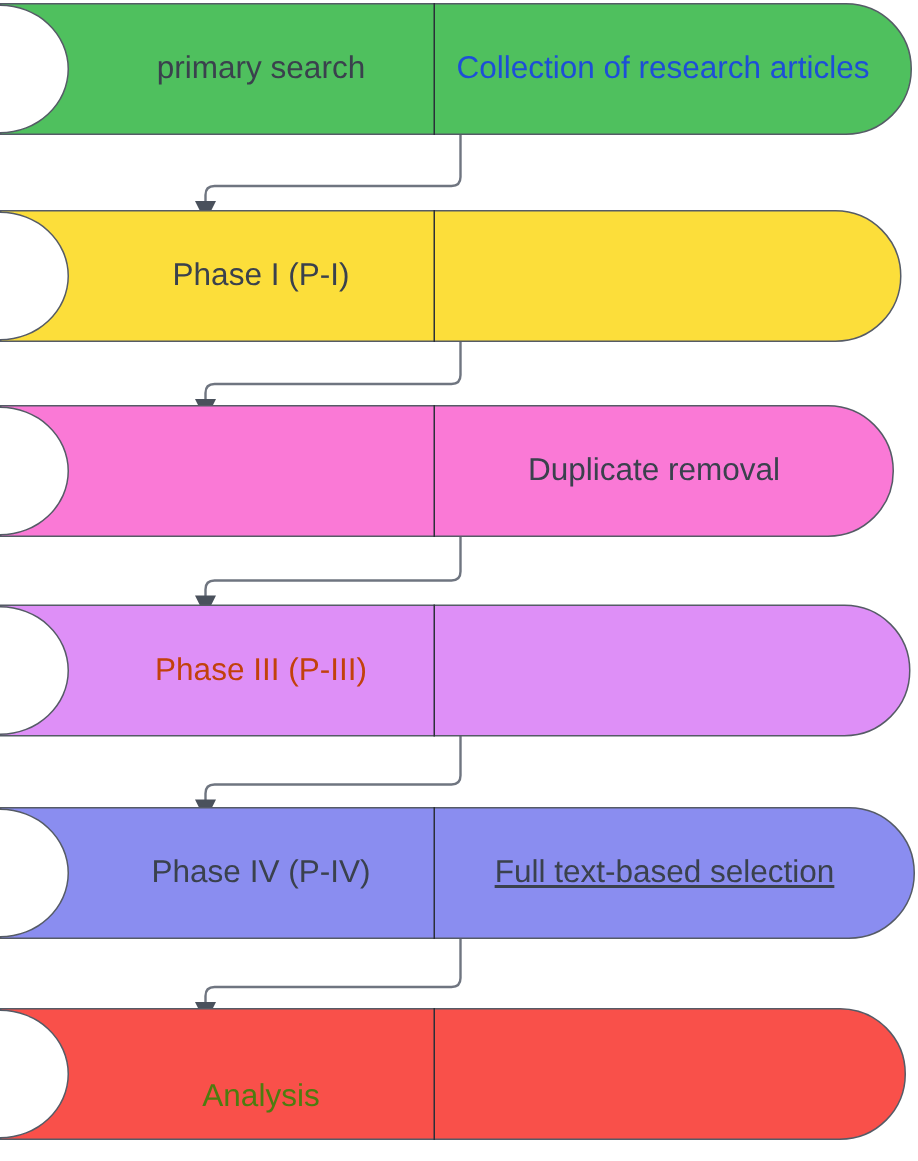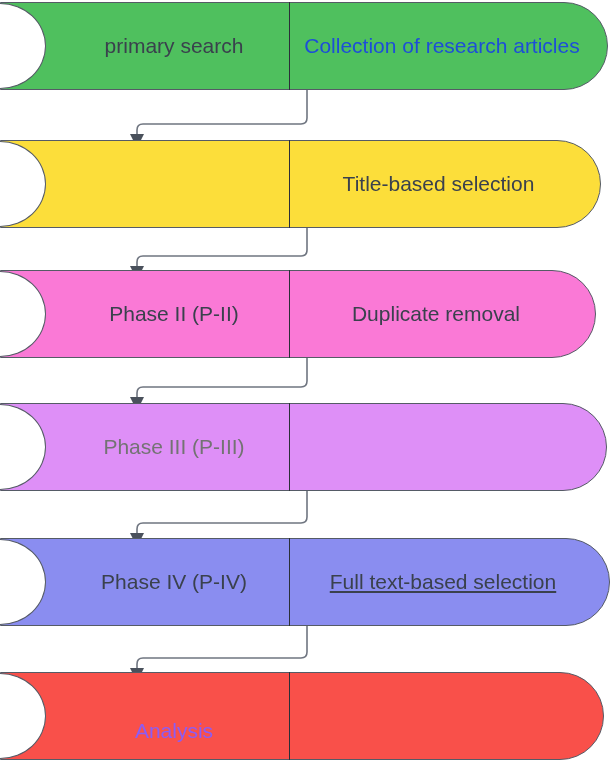--- a/index.html
+++ b/index.html
@@ -147,41 +147,40 @@
       <div class="stage-bar" style="background: rgb(79, 192, 94); border-color: rgb(85, 91, 102);"></div>
       <div class="stage-notch"></div>
       <div class="stage-divider" style="left: 289px; background: rgb(43, 47, 56);"></div>
       <div class="stage-label" style="color: rgb(58, 65, 77);">primary search</div>
       <div class="stage-desc wrap" style="color: #1d4ed8;">Collection of research articles</div>
     </div>
     <div class="stage-row" style="top: 140px; width: 601px;">
       <div class="stage-bar" style="background: rgb(252, 222, 58); border-color: rgb(85, 91, 102);"></div>
       <div class="stage-notch"></div>
       <div class="stage-divider" style="left: 289px; background: rgb(43, 47, 56);"></div>
-      <div class="stage-desc" style="color: rgb(58, 65, 77);">Title-based selection</div>
+      <div class="stage-label" style="color: rgb(58, 65, 77);">Phase I (P-I)</div>
     </div>
     <div class="stage-row" style="top: 270px; width: 596px;">
       <div class="stage-bar" style="background: rgb(250, 121, 214); border-color: rgb(85, 91, 102);"></div>
       <div class="stage-notch"></div>
       <div class="stage-divider" style="left: 289px; background: rgb(43, 47, 56);"></div>
-      <div class="stage-label" style="color: rgb(58, 65, 77);">Phase II (P-II)</div>
       <div class="stage-desc" style="color: rgb(58, 65, 77);">Duplicate removal</div>
     </div>
     <div class="stage-row" style="top: 403px; width: 607px;">
       <div class="stage-bar" style="background: rgb(222, 143, 247); border-color: rgb(85, 91, 102);"></div>
       <div class="stage-notch"></div>
       <div class="stage-divider" style="left: 289px; background: rgb(43, 47, 56);"></div>
-      <div class="stage-label" style="color: #737373;">Phase III (P-III)</div>
+      <div class="stage-label" style="color: #c2410c;">Phase III (P-III)</div>
     </div>
     <div class="stage-row" style="top: 538px; width: 610px;">
       <div class="stage-bar" style="background: rgb(138, 141, 240); border-color: rgb(85, 91, 102);"></div>
       <div class="stage-notch"></div>
       <div class="stage-divider" style="left: 289px; background: rgb(43, 47, 56);"></div>
       <div class="stage-label" style="color: rgb(58, 65, 77);">Phase IV (P-IV)</div>
       <div class="stage-desc" style="color: rgb(58, 65, 77); text-decoration: underline;">Full text-based selection</div>
     </div>
     <div class="stage-row" style="top: 672px; width: 604px;">
       <div class="stage-bar" style="background: rgb(249, 80, 74); border-color: rgb(85, 91, 102);"></div>
       <div class="stage-notch"></div>
       <div class="stage-divider" style="left: 289px; background: rgb(43, 47, 56);"></div>
-      <div class="stage-label" style="color: #8b5cf6; margin-top: 30px;">Analysis</div>
+      <div class="stage-label" style="color: #4d7c0f; margin-top: 30px;">Analysis</div>
     </div>
   </div>
 
 </body></html>

